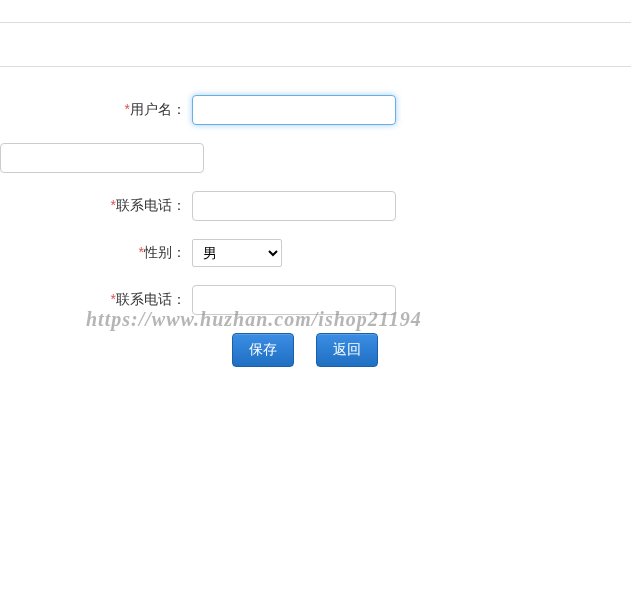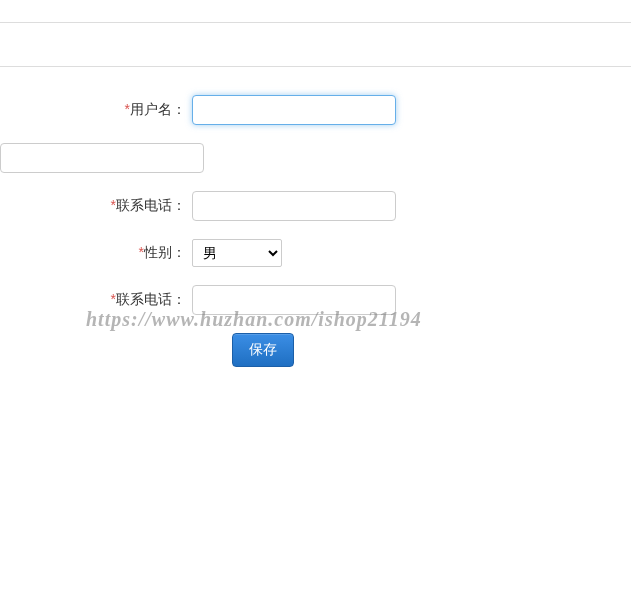--- a/index.html
+++ b/index.html
@@ -150,17 +150,18 @@
     <div class="label-cell">
       <span class="required">*</span><span>联系电话：</span>
     </div>
     <div class="input-cell">
       <input type="text" class="text-input" value="" style="">
     </div>
   </div>
 
   <div class="button-row">
     <button class="btn">保存</button>
+    <button class="btn">返回</button>
   </div>
 
 </div>
 
 <div class="watermark">https://www.huzhan.com/ishop21194</div>
 
 </body></html>

